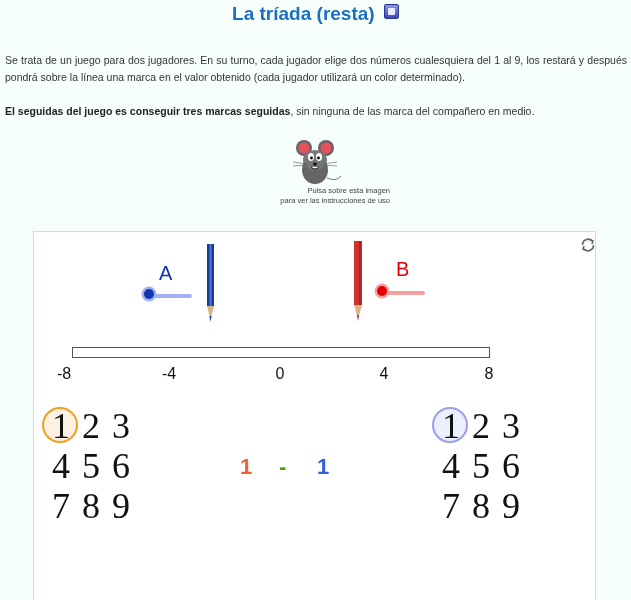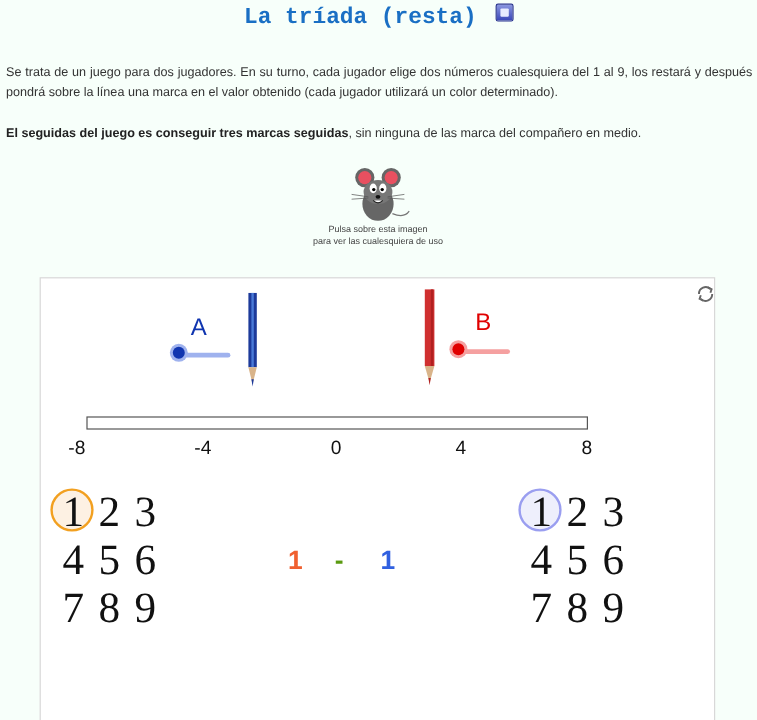--- a/index.html
+++ b/index.html
@@ -7,21 +7,21 @@
     width: 631px; height: 600px; overflow: hidden;
     background: #f7fffa;
     font-family: "Liberation Sans", sans-serif;
     color: #222;
     position: relative;
   }
   .title {
     position: absolute; top: 3px; left: 0; width: 631px;
     text-align: center;
     font-size: 19px; font-weight: bold; color: #1a6fc4;
-    font-family: Liberation Mono, monospace;
+    font-family: Liberation Sans, sans-serif;
   }
   .title .back-btn {
     display: inline-block; width: 15px; height: 15px;
     vertical-align: 1px; margin-left: 4px;
     background: linear-gradient(#8a96e0, #3b48b8);
     border: 1px solid #2b3590; border-radius: 2px;
     position: relative; box-sizing: border-box;
   }
   .title .back-btn:after {
     content: ""; position: absolute; left: 3px; top: 3px;
@@ -29,21 +29,21 @@
   }
   .para {
     position: absolute; left: 5px; width: 622px;
     font-size: 10.5px; line-height: 17px; color: #333;
     text-align: justify;
   }
   .p1 { top: 52px; }
   .p2 { top: 103px; }
   .p2 b { color: #222; }
   .mouse-wrap {
-    position: absolute; left: 240px; top: 138px; width: 150px; text-align: center;
+    position: absolute; left: 240px; top: 138px; width: 150px; text-align: right;
   }
   .mouse-wrap svg { display: block; margin: 0 auto; }
   .mouse-caption {
     font-size: 7.5px; line-height: 10px; color: #444;
   }
   .applet {
     position: absolute; left: 33px; top: 231px; width: 563px; height: 380px;
     background: #fff; border: 1px solid #d8d8d8; box-sizing: border-box;
   }
   .refresh-icon { position: absolute; left: 545px; top: 4px; width: 18px; height: 18px; }
@@ -93,21 +93,21 @@
     <ellipse cx="28" cy="22" rx="12" ry="10" fill="#777"></ellipse>
     <ellipse cx="24" cy="19" rx="3" ry="4" fill="#fff"></ellipse>
       <ellipse cx="32" cy="19" rx="3" ry="4" fill="#fff"></ellipse>
     <circle cx="24.5" cy="20" r="1.4" fill="#000"></circle>
       <circle cx="31.5" cy="20" r="1.4" fill="#000"></circle>
     <ellipse cx="28" cy="26" rx="2" ry="1.6" fill="#111"></ellipse>
     <path d="M24 29 Q28 33 32 29" stroke="#222" stroke-width="1" fill="#fff"></path>
     <path d="M6 24 L20 26 M6 28 L20 27 M50 24 L36 26 M50 28 L36 27" stroke="#555" stroke-width="0.6"></path>
   </svg>
   <div class="mouse-caption">Pulsa sobre esta imagen</div>
-  <div class="mouse-caption">para ver las cualesquiera de uso</div>
+  <div class="mouse-caption">para ver las instrucciones de uso</div>
 </div>
 
 <div class="applet">
   <svg class="refresh-icon" viewBox="0 0 18 18">
     <path d="M3.5 9 A5.5 5.5 0 0 1 13 5" stroke="#666" stroke-width="1.6" fill="none"></path>
     <path d="M11 3.5 L14 5 L13 8" stroke="#666" stroke-width="1.6" fill="none"></path>
     <path d="M14.5 9 A5.5 5.5 0 0 1 5 13" stroke="#666" stroke-width="1.6" fill="none"></path>
     <path d="M7 14.5 L4 13 L5 10" stroke="#666" stroke-width="1.6" fill="none"></path>
   </svg>
 

